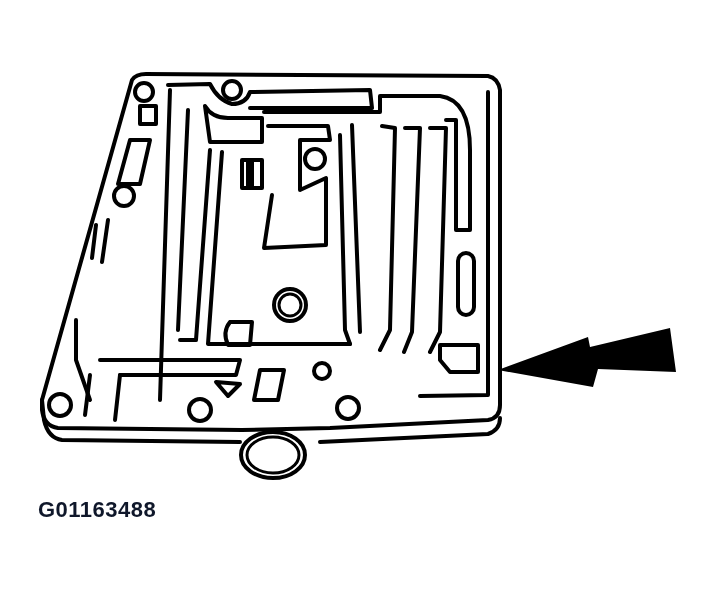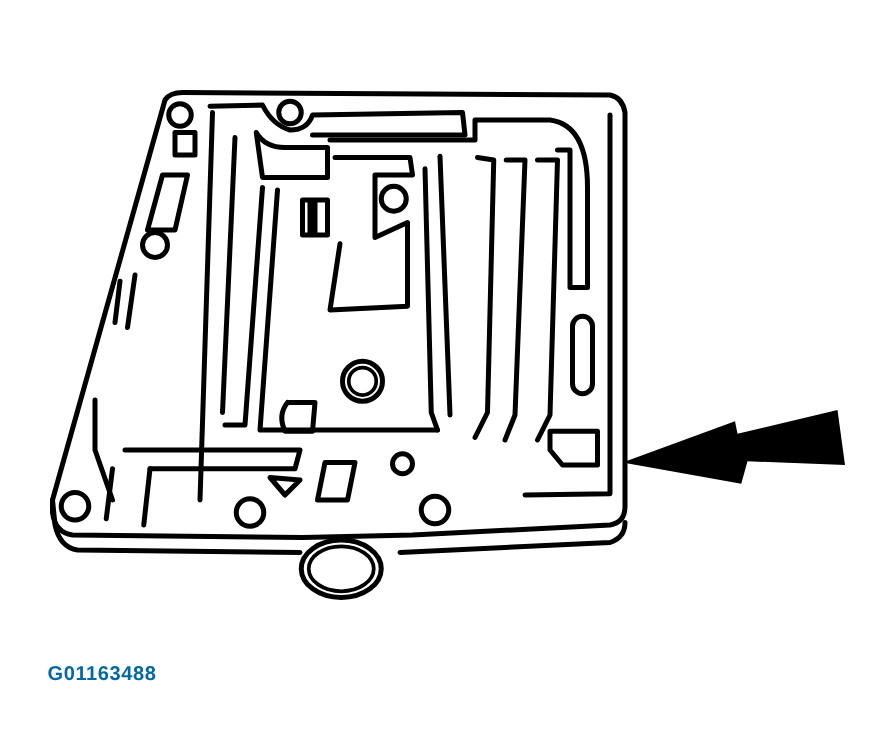--- a/index.html
+++ b/index.html
@@ -1,22 +1,22 @@
 <!DOCTYPE html>
 <html><head>
   <meta charset="utf-8">
   <style>
     html, body { margin: 0; padding: 0; background: #ffffff; }
     body { width: 714px; height: 596px; position: relative; overflow: hidden; }
     .figure { position: absolute; left: 0; top: 0; width: 714px; height: 596px; }
     .figure svg { display: block; }
     .fig-id {
       position: absolute; left: 38px; top: 497px;
-      font-family: "Liberation Sans", sans-serif; font-size: 16px; font-weight: bold;
-      color: #0369a1; letter-spacing: 0.5px; margin-top: 34px;
+      font-family: "Liberation Sans", sans-serif; font-size: 22px; font-weight: bold;
+      color: #0f172a; letter-spacing: 0.5px;
     }
   </style>
 </head>
 <body>
 
 <div class="figure">
   <svg width="714" height="596" viewBox="0 0 714 596" xmlns="http://www.w3.org/2000/svg">
     <g fill="none" stroke="#000" stroke-width="4" stroke-linejoin="round" stroke-linecap="round">
 
       <path d="M132 80 Q136 74 146 74 L488 76 Q498 78 500 90 L500 405 Q500 418 488 420 L330 428 L242 430 L58 428 Q44 426 42 410 L42 400 Z"></path>

